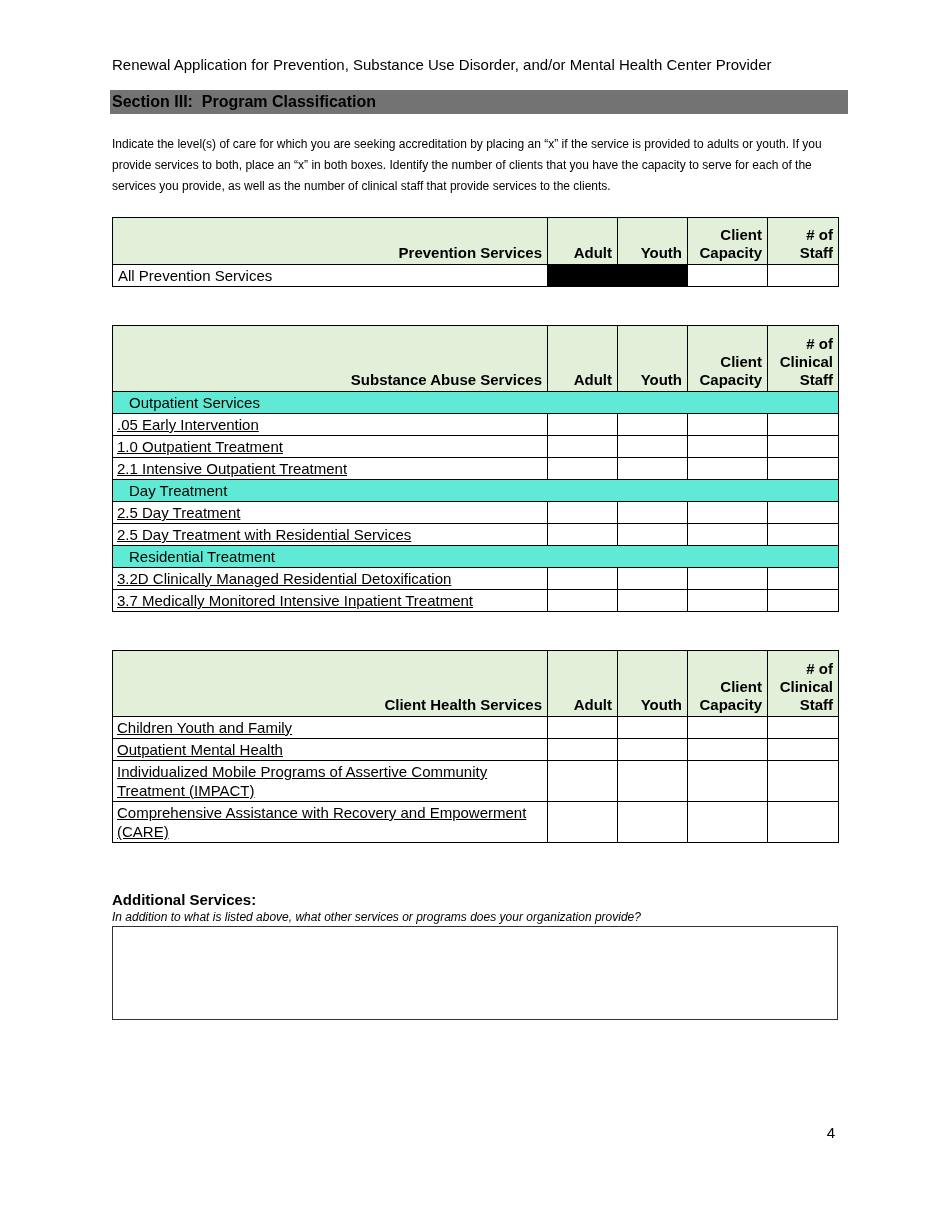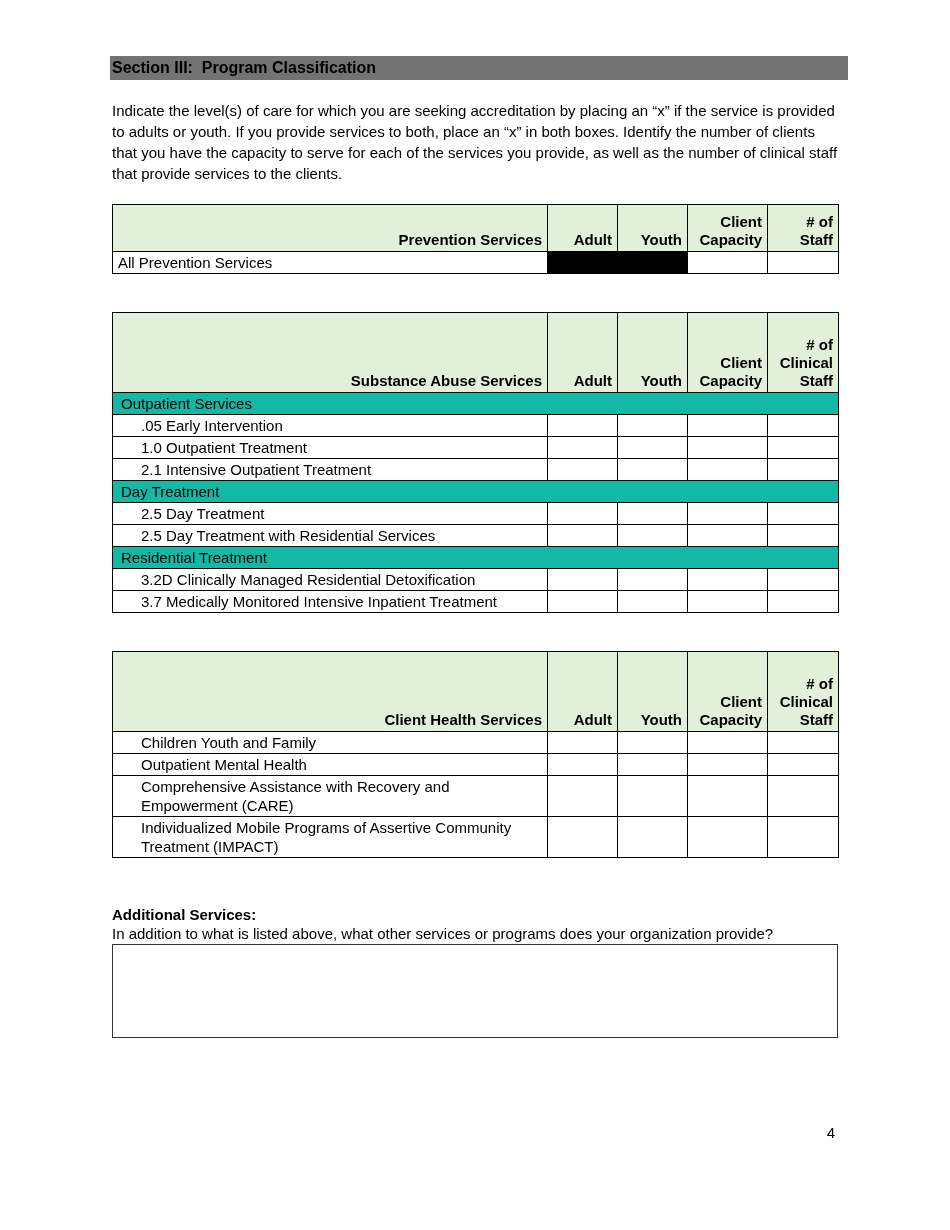--- a/index.html
+++ b/index.html
@@ -21,21 +21,21 @@
   }
   .section-bar {
     background: #737373;
     font-size: 16px;
     font-weight: bold;
     padding: 3px 6px 3px 2px;
     margin: 0 -10px 20px -2px;
     white-space: pre-wrap;
   }
   .intro {
-    font-size: 15px;
+    font-size: 12px;
     line-height: 21px;
     margin-bottom: 20px;
     width: 726px;
   }
   table {
     border-collapse: collapse;
     table-layout: fixed;
     width: 726px;
     font-size: 15px;
   }
@@ -48,64 +48,66 @@
   th {
     background: #e2efd9;
     font-weight: bold;
     vertical-align: bottom;
     padding: 2px 5px;
     text-align: right;
     line-height: 18px;
   }
   th.svc-head { text-align: right; padding-left: 8px; }
   .tbl-prevention th { height: 47px; }
-  .tbl-tall th { height: 80px; }
+  .tbl-tall th { height: 66px; }
   td {
     height: 22px;
     padding: 1px 5px;
     line-height: 19px;
     vertical-align: middle;
   }
   tr.sub td {
-    background: #14b8a6;
-    padding-left: 8px;
-  }
-  tr.svc td.label { padding-left: 28px; }
+    background: #5eead4;
+    padding-left: 16px;
+  }
+  tr.svc td.label { padding-left: 4px; text-decoration: underline; }
   tr.flush td.label { }
   td.filled { background: #000; }
   .tbl-gap1 { margin-bottom: 38px; }
   .prevention-wrap { margin-bottom: 38px; }
   .mental-wrap { margin-bottom: 48px; }
   .additional-heading {
     font-size: 15px;
     font-weight: bold;
     margin-bottom: 2px;
   }
   .additional-question {
-    font-size: 15px;
+    font-size: 12px;
     margin-bottom: 2px;
+    font-style: italic;
   }
   .additional-box {
     width: 726px;
     height: 94px;
     border: 1px solid #333;
     background: #fff;
   }
   .page-number {
     position: absolute;
     top: 1124px;
     right: 115px;
     font-size: 15px;
   }
 </style>
 </head>
 <body>
 
 <div class="page">
 
+  <div class="doc-header">Renewal Application for Prevention, Substance Use Disorder, and/or Mental Health Center Provider</div>
 
   <div class="section-bar">Section III:  Program Classification</div>
 
   <div class="intro">Indicate the level(s) of care for which you are seeking accreditation by placing an “x” if the service is provided to adults or youth.  If you provide services to both, place an “x” in both boxes.   Identify the number of clients that you have the capacity to serve for each of the services you provide, as well as the number of clinical staff that provide services to the clients.</div>
 
   <div class="prevention-wrap">
     <table class="tbl-prevention">
       <colgroup>
         <col class="c-svc">
           <col class="c-adult">
@@ -236,28 +238,28 @@
         <td></td>
       </tr>
       <tr class="svc">
         <td class="label">Outpatient Mental Health</td>
         <td></td>
         <td></td>
         <td></td>
         <td></td>
       </tr>
       <tr class="svc">
+        <td class="label">Individualized Mobile Programs of Assertive Community Treatment (IMPACT)</td>
+        <td></td>
+        <td></td>
+        <td></td>
+        <td></td>
+      </tr>
+      <tr class="svc">
         <td class="label">Comprehensive Assistance with Recovery and Empowerment (CARE)</td>
-        <td></td>
-        <td></td>
-        <td></td>
-        <td></td>
-      </tr>
-      <tr class="svc">
-        <td class="label">Individualized Mobile Programs of Assertive Community Treatment (IMPACT)</td>
         <td></td>
         <td></td>
         <td></td>
         <td></td>
       </tr>
     </tbody>
       </table>
   </div>
 
   <div class="additional-heading">Additional Services:</div>

